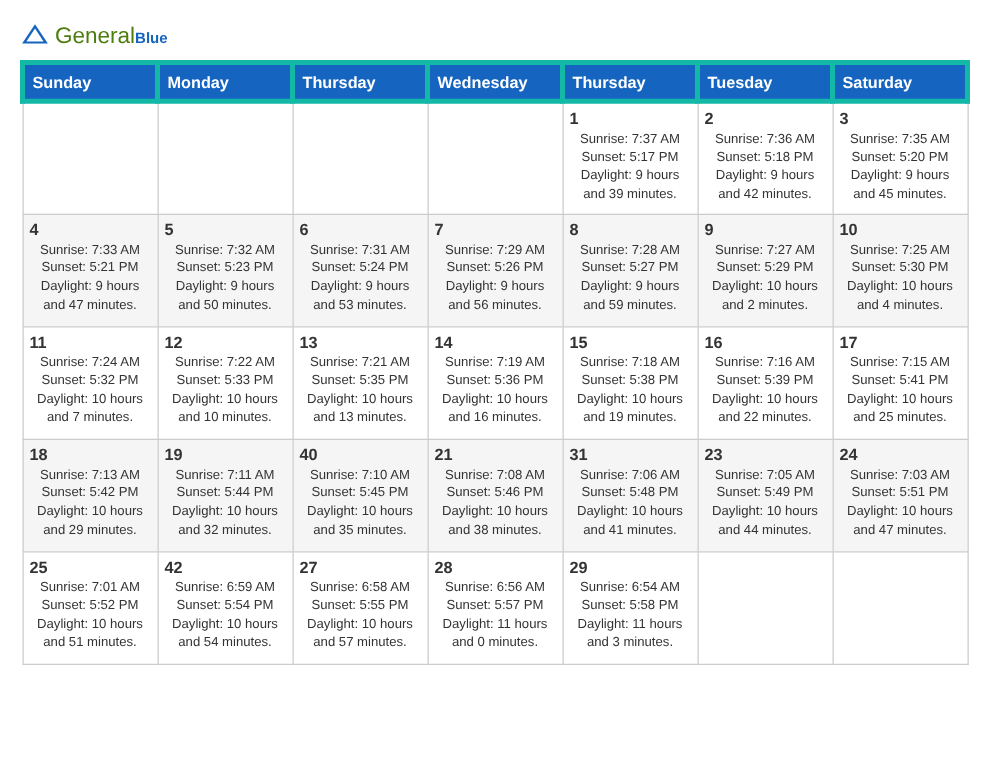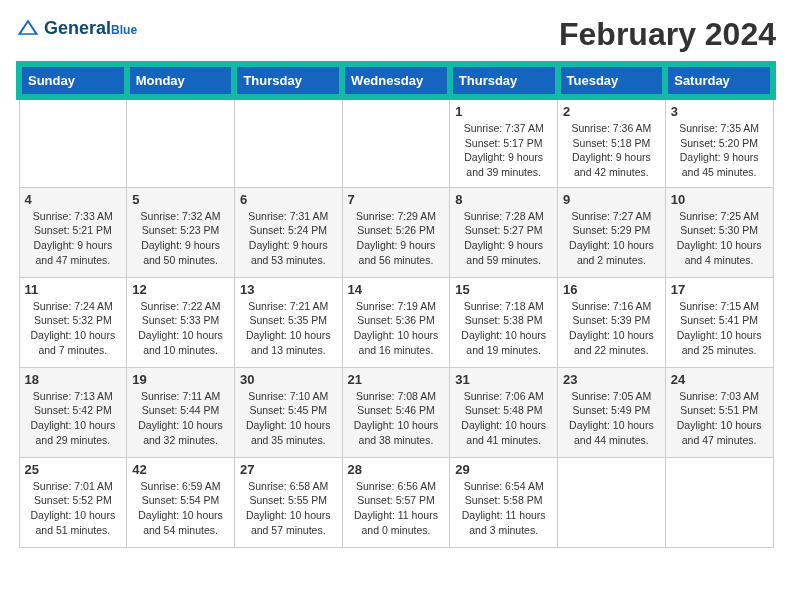--- a/index.html
+++ b/index.html
@@ -16,22 +16,22 @@
       align-items: flex-start;
       margin-bottom: 8px;
     }
     .logo {
       display: flex;
       align-items: center;
       gap: 4px;
     }
     .logo-text-general {
       font-size: 18px;
-      font-weight: bold;
-      color: #0c4a6e;
+      font-weight: normal;
+      color: #4d7c0f;
     }
     .logo-text-blue {
       font-size: 12px;
       font-weight: bold;
       color: #1565c0;
     }
     .logo-icon {
       width: 24px;
       height: 24px;
     }
@@ -53,21 +53,21 @@
       border-collapse: collapse;
       table-layout: fixed;
     }
     thead th {
       background-color: #1565c0;
       color: #fff;
       text-align: left;
       padding: 6px 6px;
       font-size: 13px;
       font-weight: bold;
-      border: 6px solid #14b8a6;
+      border: 4px solid #14b8a6;
       margin-top: 36px;
     }
     tbody td {
       border: 1px solid #ccc;
       vertical-align: top;
       padding: 4px 5px;
       font-size: 11px;
       color: #333;
       height: 90px;
     }
@@ -102,21 +102,20 @@
   <div class="logo">
     <svg class="logo-icon" viewBox="0 0 28 28">
       <polygon points="14,4 26,22 2,22" fill="#1565c0"></polygon>
       <polygon points="14,8 22,20 6,20" fill="#fff"></polygon>
     </svg>
     <div>
       <span class="logo-text-general">General</span><span class="logo-text-blue">Blue</span>
     </div>
   </div>
   <div class="title-area">
-    <div class="month-title">February 2024</div>
   </div>
 </div>
 
 <table>
   <thead>
     <tr>
       <th>Sunday</th>
       <th>Monday</th>
       <th>Thursday</th>
       <th>Wednesday</th>
@@ -207,21 +206,21 @@
       <tr>
         <td>
           <div class="day-number">18</div>
           <div class="cell-text">Sunrise: 7:13 AM<br>Sunset: 5:42 PM<br>Daylight: 10 hours<br>and 29 minutes.</div>
         </td>
         <td>
           <div class="day-number">19</div>
           <div class="cell-text">Sunrise: 7:11 AM<br>Sunset: 5:44 PM<br>Daylight: 10 hours<br>and 32 minutes.</div>
         </td>
         <td>
-          <div class="day-number">30</div>
+          <div class="day-number">40</div>
           <div class="cell-text">Sunrise: 7:10 AM<br>Sunset: 5:45 PM<br>Daylight: 10 hours<br>and 35 minutes.</div>
         </td>
         <td>
           <div class="day-number">21</div>
           <div class="cell-text">Sunrise: 7:08 AM<br>Sunset: 5:46 PM<br>Daylight: 10 hours<br>and 38 minutes.</div>
         </td>
         <td>
           <div class="day-number">31</div>
           <div class="cell-text">Sunrise: 7:06 AM<br>Sunset: 5:48 PM<br>Daylight: 10 hours<br>and 41 minutes.</div>
         </td>

